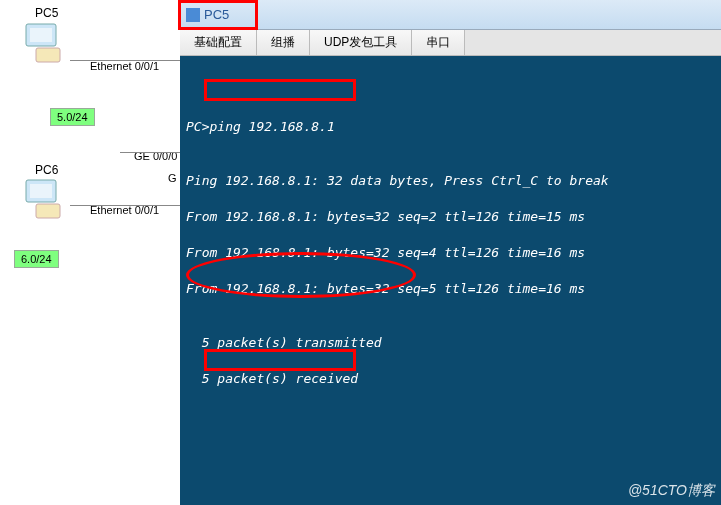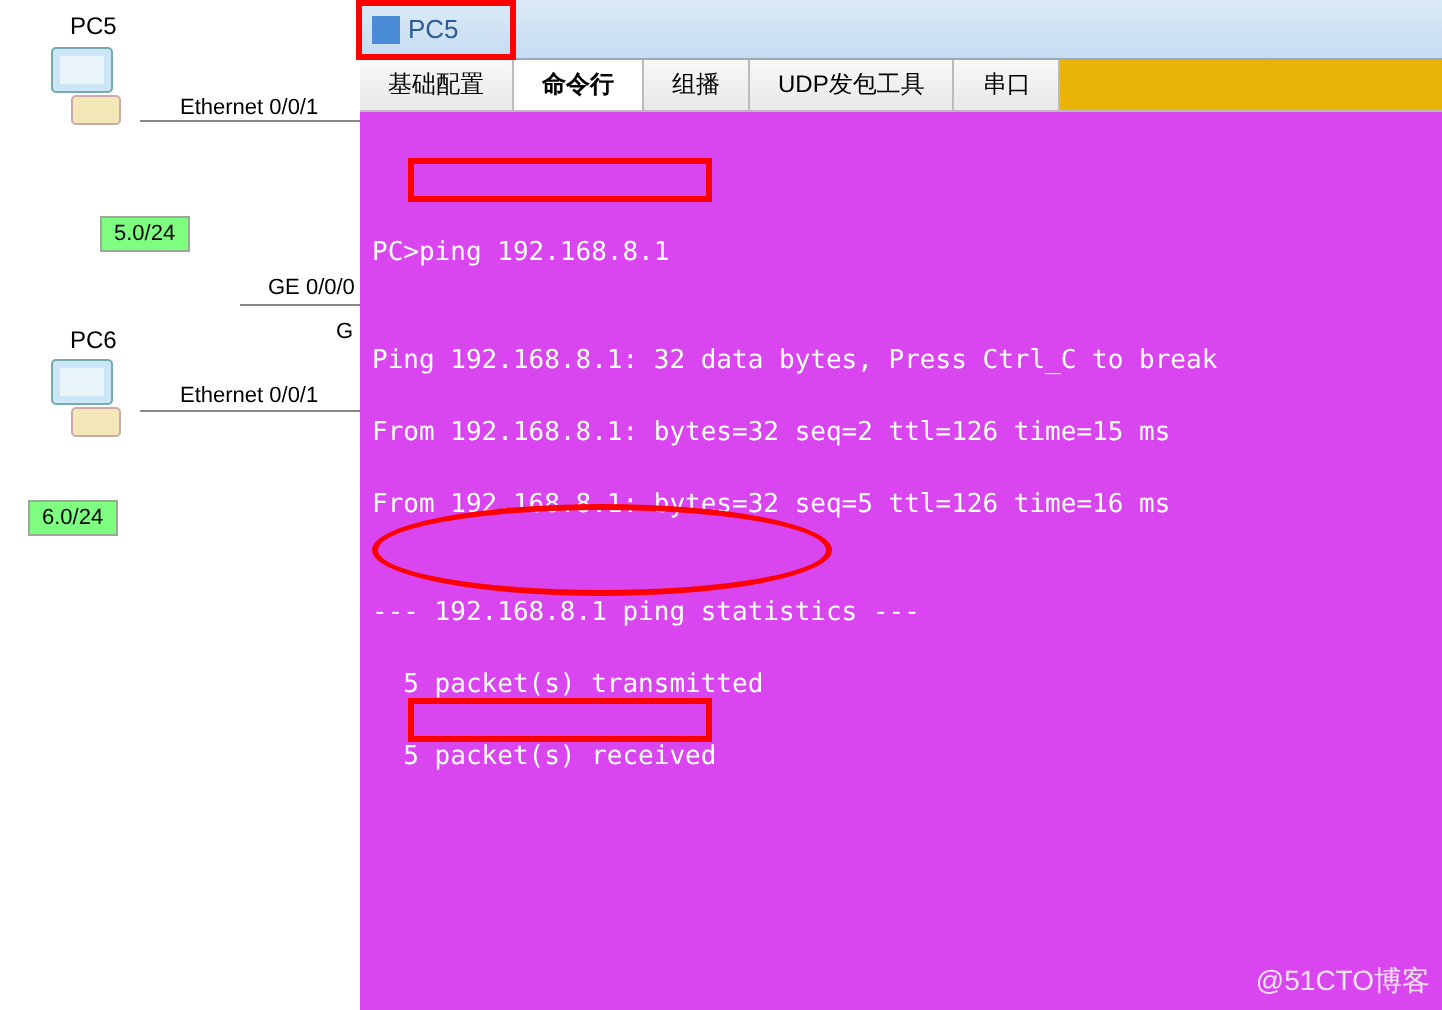--- a/index.html
+++ b/index.html
@@ -1,32 +1,32 @@
 <!DOCTYPE html>
 <html><head>
 <meta charset="utf-8">
 <style>
   * { box-sizing: border-box; margin: 0; padding: 0; }
   body { width: 721px; height: 505px; font-family: "Microsoft YaHei", Arial, sans-serif; font-size: 12px; background: #fff; position: relative; overflow: hidden; }
   .topology { position: absolute; left: 0; top: 0; width: 180px; height: 505px; background: #fff; }
   .pc-icon { position: absolute; width: 50px; height: 45px; }
   .pc-icon svg { width: 100%; height: 100%; }
   .pc-label { position: absolute; font-size: 12px; color: #000; text-align: center; }
-  .eth-label { position: absolute; font-size: 11px; color: #000; }
+  .eth-label { position: absolute; font-size: 11px; color: #000; margin-top: 12px; }
   .subnet-badge { position: absolute; background: #7fff7f; border: 1px solid #9a9; padding: 2px 6px; font-size: 11px; }
   .line { position: absolute; background: #888; height: 1px; }
   .term-window { position: absolute; left: 180px; top: 0; width: 541px; height: 505px; background: #fff; }
   .title-bar { height: 30px; background: linear-gradient(#dceaf7,#c5dcf1); border-bottom: 1px solid #9ab; display: flex; align-items: center; padding-left: 6px; }
   .title-text { color: #2a5a9a; font-size: 13px; font-weight: normal; display: flex; align-items: center; gap: 4px; }
   .title-text .ic { width: 14px; height: 14px; background: #4a8bd6; display: inline-block; }
   .red-box-title { position: absolute; left: 178px; top: 0px; width: 80px; height: 30px; border: 3px solid #ff0000; pointer-events: none; }
-  .tabs { height: 26px; background: #eab308; border-bottom: 1px solid #bbb; display: flex; }
+  .tabs { height: 26px; background: #e5e5e5; border-bottom: 1px solid #bbb; display: flex; }
   .tab { padding: 4px 14px; border-right: 1px solid #bbb; background: linear-gradient(#f8f8f8,#e8e8e8); font-size: 12px; cursor: pointer; }
   .tab.active { background: #fff; font-weight: bold; }
-  .terminal { background: #d946ef; color: #fff; font-family: Consolas, monospace; font-size: 13px; line-height: 18px; padding: 8px 6px; height: calc(100% - 56px); overflow: hidden; white-space: pre; position: relative; }
+  .terminal { background: #0c4a6e; color: #fff; font-family: Consolas, monospace; font-size: 13px; line-height: 18px; padding: 8px 6px; height: calc(100% - 56px); overflow: hidden; white-space: pre; position: relative; font-style: italic; }
   .tline { display: block; }
   .watermark { position: absolute; right: 6px; bottom: 6px; color: rgba(255,255,255,0.85); font-size: 14px; font-family: sans-serif; }
   .red-box { position: absolute; border: 3px solid #ff0000; pointer-events: none; }
   .red-oval { position: absolute; border: 3px solid #ff0000; border-radius: 50%; pointer-events: none; }
 </style>
 </head>
 <body>
 
 <div class="topology">
   <div class="pc-label" style="left:35px; top:6px;">PC5</div>
@@ -59,34 +59,33 @@
 
 <div class="term-window">
   <div class="title-bar">
     <span class="title-text">
         <span class="ic"></span>
         <span>PC5</span>
       </span>
   </div>
   <div class="tabs">
     <div class="tab">基础配置</div>
-    <div class="tab active">命令行</div>
     <div class="tab">组播</div>
     <div class="tab">UDP发包工具</div>
     <div class="tab">串口</div>
   </div>
   <div class="terminal">
 <span class="tline"> </span>
 <span class="tline"><span>PC&gt;</span><span>ping 192.168.8.1</span></span>
 <span class="tline"></span>
 <span class="tline">Ping 192.168.8.1: 32 data bytes, Press Ctrl_C to break</span>
 <span class="tline">From 192.168.8.1: bytes=32 seq=2 ttl=126 time=15 ms</span>
+<span class="tline">From 192.168.8.1: bytes=32 seq=4 ttl=126 time=16 ms</span>
 <span class="tline">From 192.168.8.1: bytes=32 seq=5 ttl=126 time=16 ms</span>
 <span class="tline"></span>
-<span class="tline">--- 192.168.8.1 ping statistics ---</span>
 <span class="tline">  5 packet(s) transmitted</span>
 <span class="tline">  5 packet(s) received</span>
 
 
 <span class="tline"></span>
 
 <span class="tline"></span>
 
 
 

